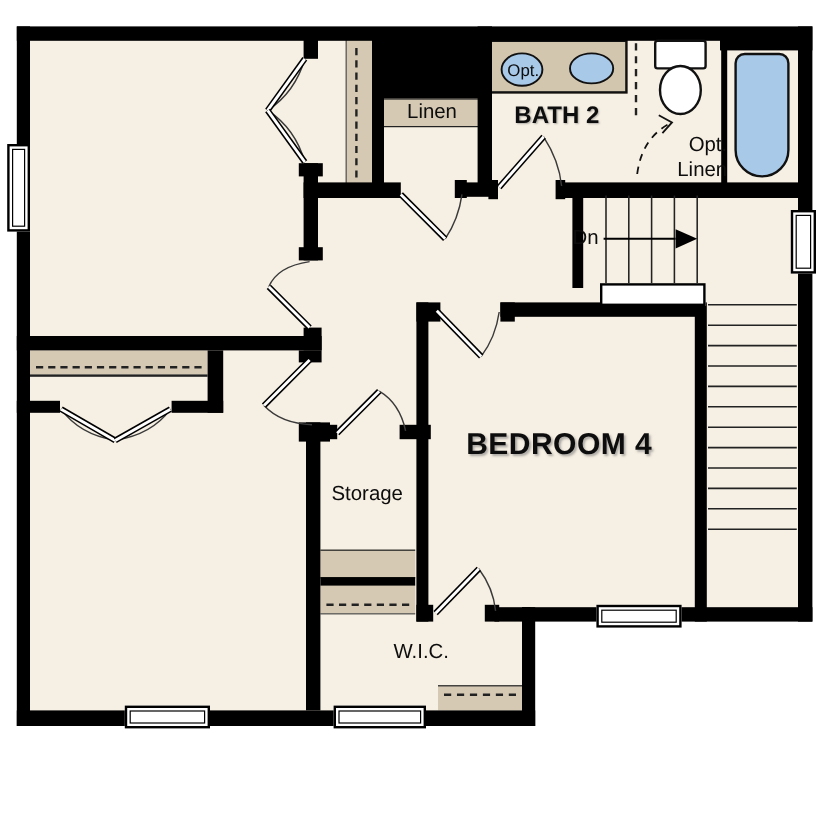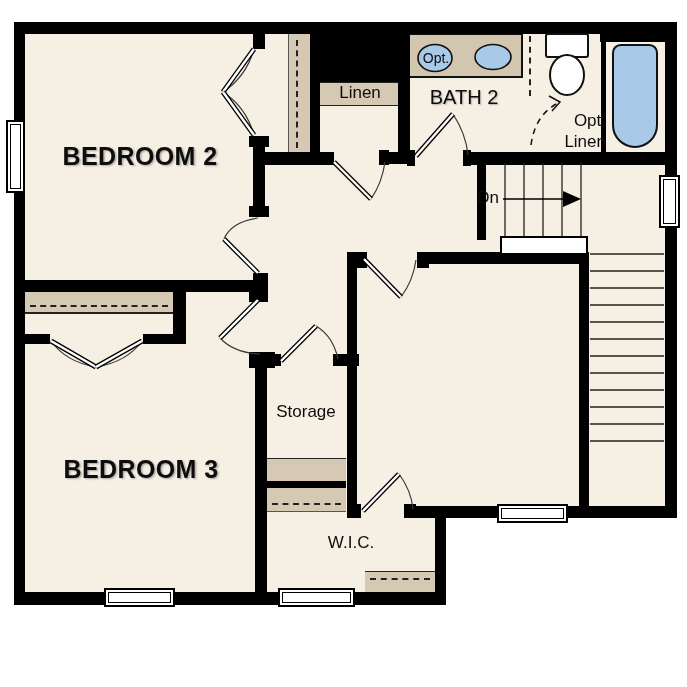--- a/index.html
+++ b/index.html
@@ -16,21 +16,21 @@
   .landing{position:absolute;background:#fff;border:2.5px solid #000;box-sizing:border-box;z-index:5;}
   .window{position:absolute;background:#fff;border:2px solid #000;box-sizing:border-box;z-index:6;}
   .pane{position:absolute;inset:2px;border:1px solid #000;background:#fff;}
   .tub{position:absolute;background:#a9c9e9;border:2px solid #111;box-sizing:border-box;
        border-radius:9px 9px 24px 24px;z-index:6;}
   .lbl{position:absolute;color:#0d0d0d;white-space:nowrap;z-index:8;transform:translate(-50%,-50%);}
   .room{font-weight:bold;font-size:25px;letter-spacing:0.4px;
         text-shadow:1.5px 1.5px 2px rgba(120,120,120,0.6);}
   .room-sub{font-weight:bold;font-size:19px;letter-spacing:0.4px;
         text-shadow:1px 1px 1.5px rgba(120,120,120,0.55);}
-  .bath{font-weight:normal;font-size:20px;text-shadow:1px 1px 1.5px rgba(120,120,120,0.55);}
+  .bath{font-weight:bold;font-size:20px;text-shadow:1px 1px 1.5px rgba(120,120,120,0.55);}
   .small{font-size:17px;}
   .tiny{font-size:14px;}
   .optdoor{position:absolute;z-index:8;font-size:17px;line-height:21px;text-align:right;color:#0d0d0d;}
   .title{position:absolute;z-index:8;font-weight:bold;font-size:32px;letter-spacing:0.5px;color:#000;
          text-shadow:2px 2px 3px rgba(110,110,110,0.8);}
   .leafb{stroke:#000;stroke-width:5;}
   .leafw{stroke:#fff;stroke-width:2.4;}
   .arc{fill:none;stroke:#3a3a3a;stroke-width:1.2;}
   .tread{stroke:#222;stroke-width:1.3;}
   .dashp{fill:none;stroke:#111;stroke-width:1.5;stroke-dasharray:6,5;}
@@ -223,22 +223,21 @@
   <div class="window" style="left:104px;top:588px;width:71px;height:19px">
       <div class="pane"></div>
     </div>
   <div class="window" style="left:278px;top:588px;width:77px;height:19px">
       <div class="pane"></div>
     </div>
   <div class="window" style="left:497px;top:504px;width:71px;height:19px">
       <div class="pane"></div>
     </div>
 
-  <div class="lbl room" style="left:140px;top:156px">BEDROOM 2</div>
-  <div class="lbl room" style="left:141px;top:469px">BEDROOM 3</div>
+  <div class="lbl room" style="left:466px;top:371px">BEDROOM 4</div>
   <div class="lbl bath" style="left:464px;top:97px">BATH 2</div>
   <div class="lbl small" style="left:360px;top:93px">Linen</div>
   <div class="lbl small" style="left:306px;top:412px">Storage</div>
   <div class="lbl small" style="left:351px;top:543px">W.I.C.</div>
   <div class="lbl small" style="left:488px;top:198px">Dn</div>
   <div class="lbl tiny" style="left:436px;top:58px">Opt.</div>
   <div class="optdoor" style="left:540px;top:110px;width:66px">
     <div>Opt.</div>
     <div>Linen</div>
   </div>

